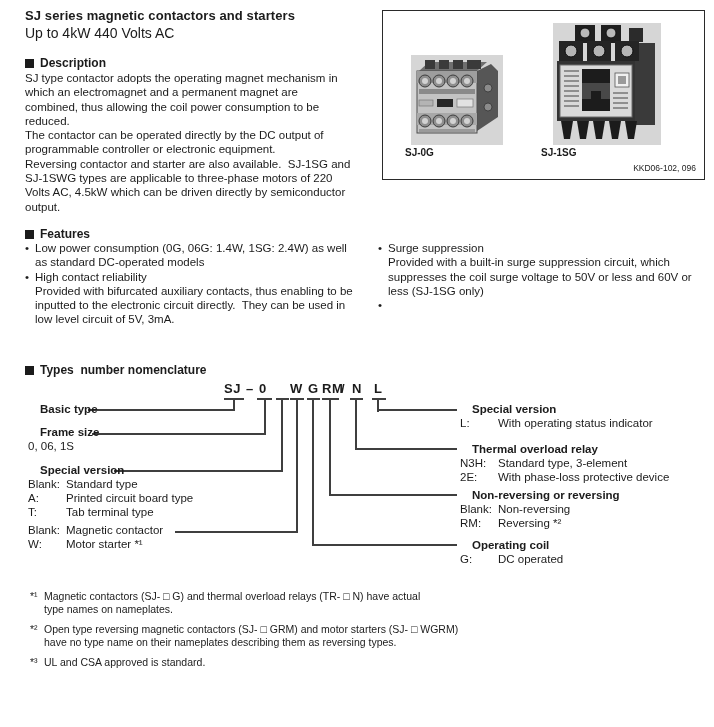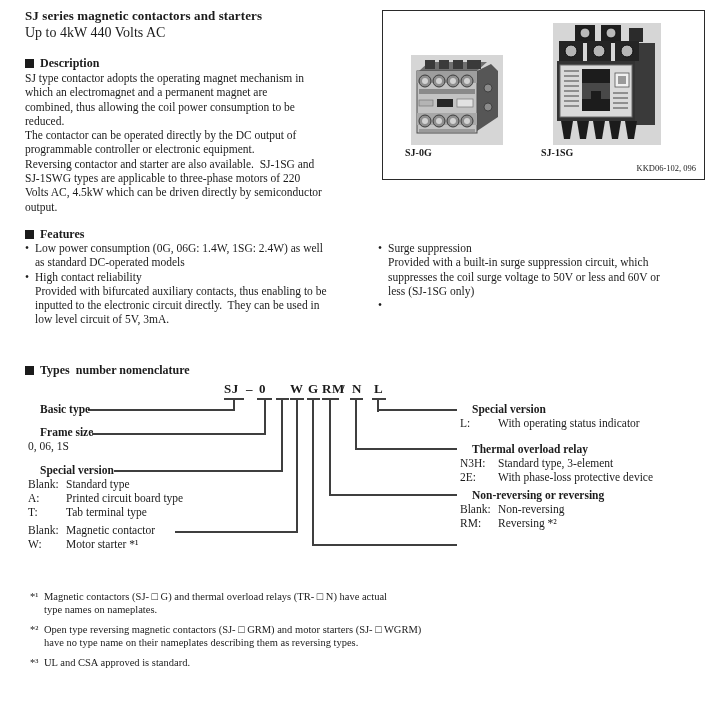--- a/index.html
+++ b/index.html
@@ -1,17 +1,17 @@
 <!DOCTYPE html>
 <html><head>
 <meta charset="utf-8">
 <style>
   html,body{margin:0;padding:0;background:#fff;}
   .page{position:relative;width:714px;height:727px;background:#ffffff;overflow:hidden;
-        font-family:Liberation Serif, serif;color:#1b1b1b;}
+        font-family:Liberation Sans, sans-serif;color:#1b1b1b;}
   .abs{position:absolute;}
   .pre{white-space:pre-wrap;}
   .title{font-size:13px;font-weight:bold;letter-spacing:0.1px;}
   .subtitle{font-size:14px;}
   .sec-head{display:flex;align-items:center;font-size:12px;font-weight:bold;}
   .sq{display:inline-block;width:9px;height:9px;background:#1b1b1b;margin-right:6px;flex:0 0 auto;}
   .bodytext{font-size:11.5px;line-height:14.3px;}
   .feat-col{font-size:11.5px;line-height:14.3px;}
   .feat-item{position:relative;padding-left:10px;}
   .feat-item .bullet{position:absolute;left:0;top:0;}
@@ -274,20 +274,27 @@
       <div class="opt-row">
         <span class="opt-key">Blank:</span>
         <span>Non-reversing</span>
       </div>
       <div class="opt-row">
         <span class="opt-key">RM:</span>
         <span>Reversing *²</span>
       </div>
     </div>
 
+    <div class="abs" style="left:460px;top:176px;width:250px;">
+      <div class="grp-title">Operating coil</div>
+      <div class="opt-row">
+        <span class="opt-key">G:</span>
+        <span>DC operated</span>
+      </div>
+    </div>
   </div>
 
   <div class="abs footnotes" style="left:30px;top:590px;width:640px;">
     <div class="fn">
       <span class="fn-marker">*¹</span>
       <span class="pre">Magnetic contactors (SJ- □ G) and thermal overload relays (TR- □ N) have actual
 type names on nameplates.</span>
     </div>
     <div class="fn">
       <span class="fn-marker">*²</span>

